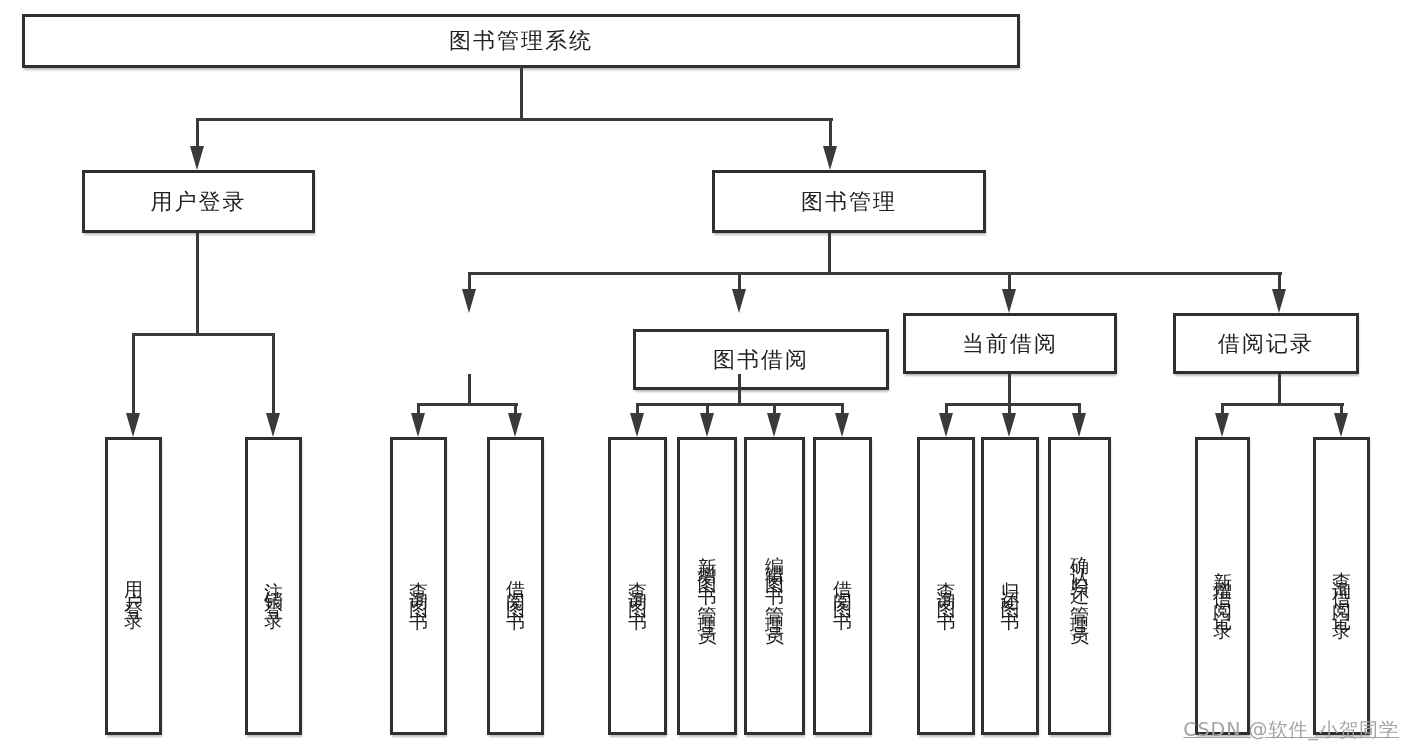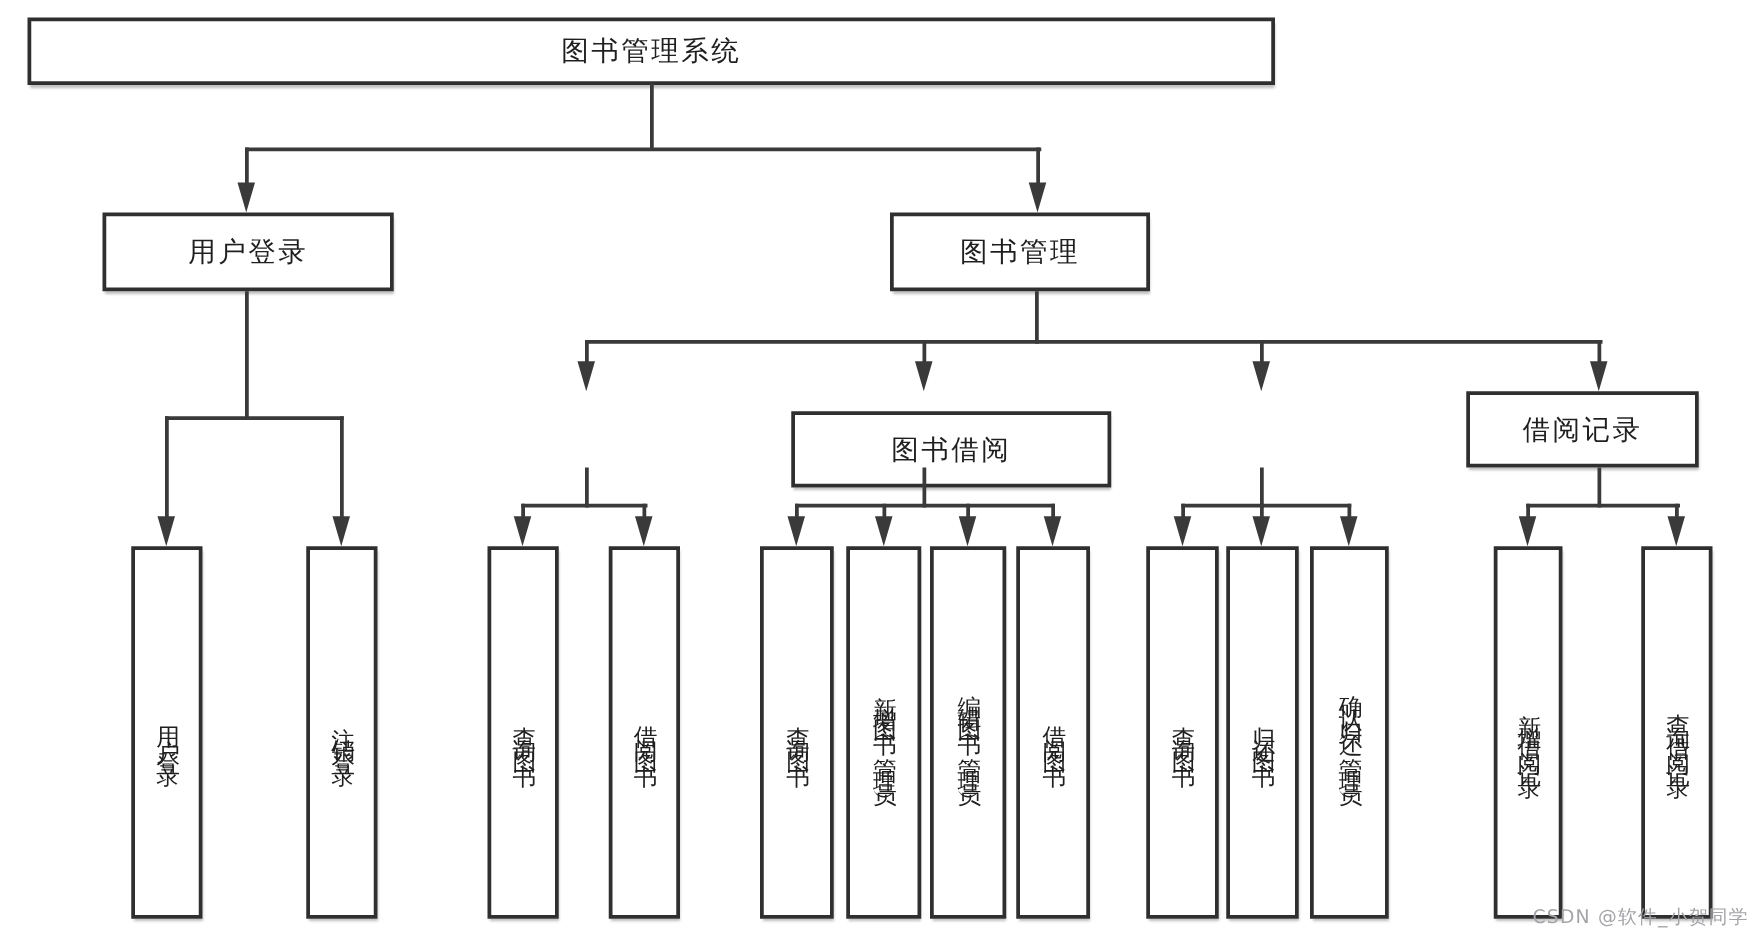--- a/index.html
+++ b/index.html
@@ -52,24 +52,25 @@
     position: absolute;
     width: 0; height: 0;
     border-left: 7px solid transparent;
     border-right: 7px solid transparent;
     border-top: 24px solid var(--line);
   }
   .watermark {
     position: absolute;
     right: 6px;
     bottom: 4px;
-    font-size: 15px;
+    font-size: 19px;
     color: var(--watermark);
     letter-spacing: 1px;
     white-space: nowrap;
+    text-decoration: underline;
   }
 </style>
 </head>
 <body>
 
 <div class="canvas">
 
   <div class="node" style="left:22px;top:14px;width:998px;height:54px;">
     <span class="h-label">图书管理系统</span>
   </div>
@@ -77,21 +78,21 @@
   <div class="vl" style="left:520px;top:66px;height:54px;"></div>
   <div class="hl" style="left:196px;top:118px;width:637px;"></div>
   <div class="vl" style="left:196px;top:118px;height:30px;"></div>
   <div class="arrow" style="left:190px;top:146px;"></div>
   <div class="vl" style="left:829px;top:118px;height:30px;"></div>
   <div class="arrow" style="left:823px;top:146px;"></div>
 
   <div class="node" style="left:82px;top:170px;width:233px;height:63px;">
     <span class="h-label">用户登录</span>
   </div>
-  <div class="node" style="left:712px;top:170px;width:208px;height:63px;">
+  <div class="node" style="left:712px;top:170px;width:274px;height:63px;">
     <span class="h-label">图书管理</span>
   </div>
 
   <div class="vl" style="left:196px;top:233px;height:103px;"></div>
   <div class="hl" style="left:132px;top:333px;width:143px;"></div>
   <div class="vl" style="left:132px;top:333px;height:82px;"></div>
   <div class="arrow" style="left:126px;top:413px;"></div>
   <div class="vl" style="left:272px;top:333px;height:82px;"></div>
   <div class="arrow" style="left:266px;top:413px;"></div>
 
@@ -102,20 +103,23 @@
   <div class="vl" style="left:738px;top:272px;height:19px;"></div>
   <div class="arrow" style="left:732px;top:289px;"></div>
   <div class="vl" style="left:1008px;top:272px;height:19px;"></div>
   <div class="arrow" style="left:1002px;top:289px;"></div>
   <div class="vl" style="left:1278px;top:272px;height:19px;"></div>
   <div class="arrow" style="left:1272px;top:289px;"></div>
 
   <div class="node" style="left:633px;top:329px;width:256px;height:61px;justify-content:center;">
     <span class="h-label">图书借阅</span>
   </div>
+  <div class="node" style="left:903px;top:313px;width:214px;height:61px;">
+    <span class="h-label">当前借阅</span>
+  </div>
   <div class="node" style="left:1173px;top:313px;width:186px;height:61px;">
     <span class="h-label">借阅记录</span>
   </div>
 
   <div class="vl" style="left:468px;top:374px;height:32px;"></div>
   <div class="hl" style="left:417px;top:403px;width:101px;"></div>
   <div class="vl" style="left:417px;top:403px;height:13px;"></div>
   <div class="arrow" style="left:411px;top:413px;"></div>
   <div class="vl" style="left:514px;top:403px;height:13px;"></div>
   <div class="arrow" style="left:508px;top:413px;"></div>

